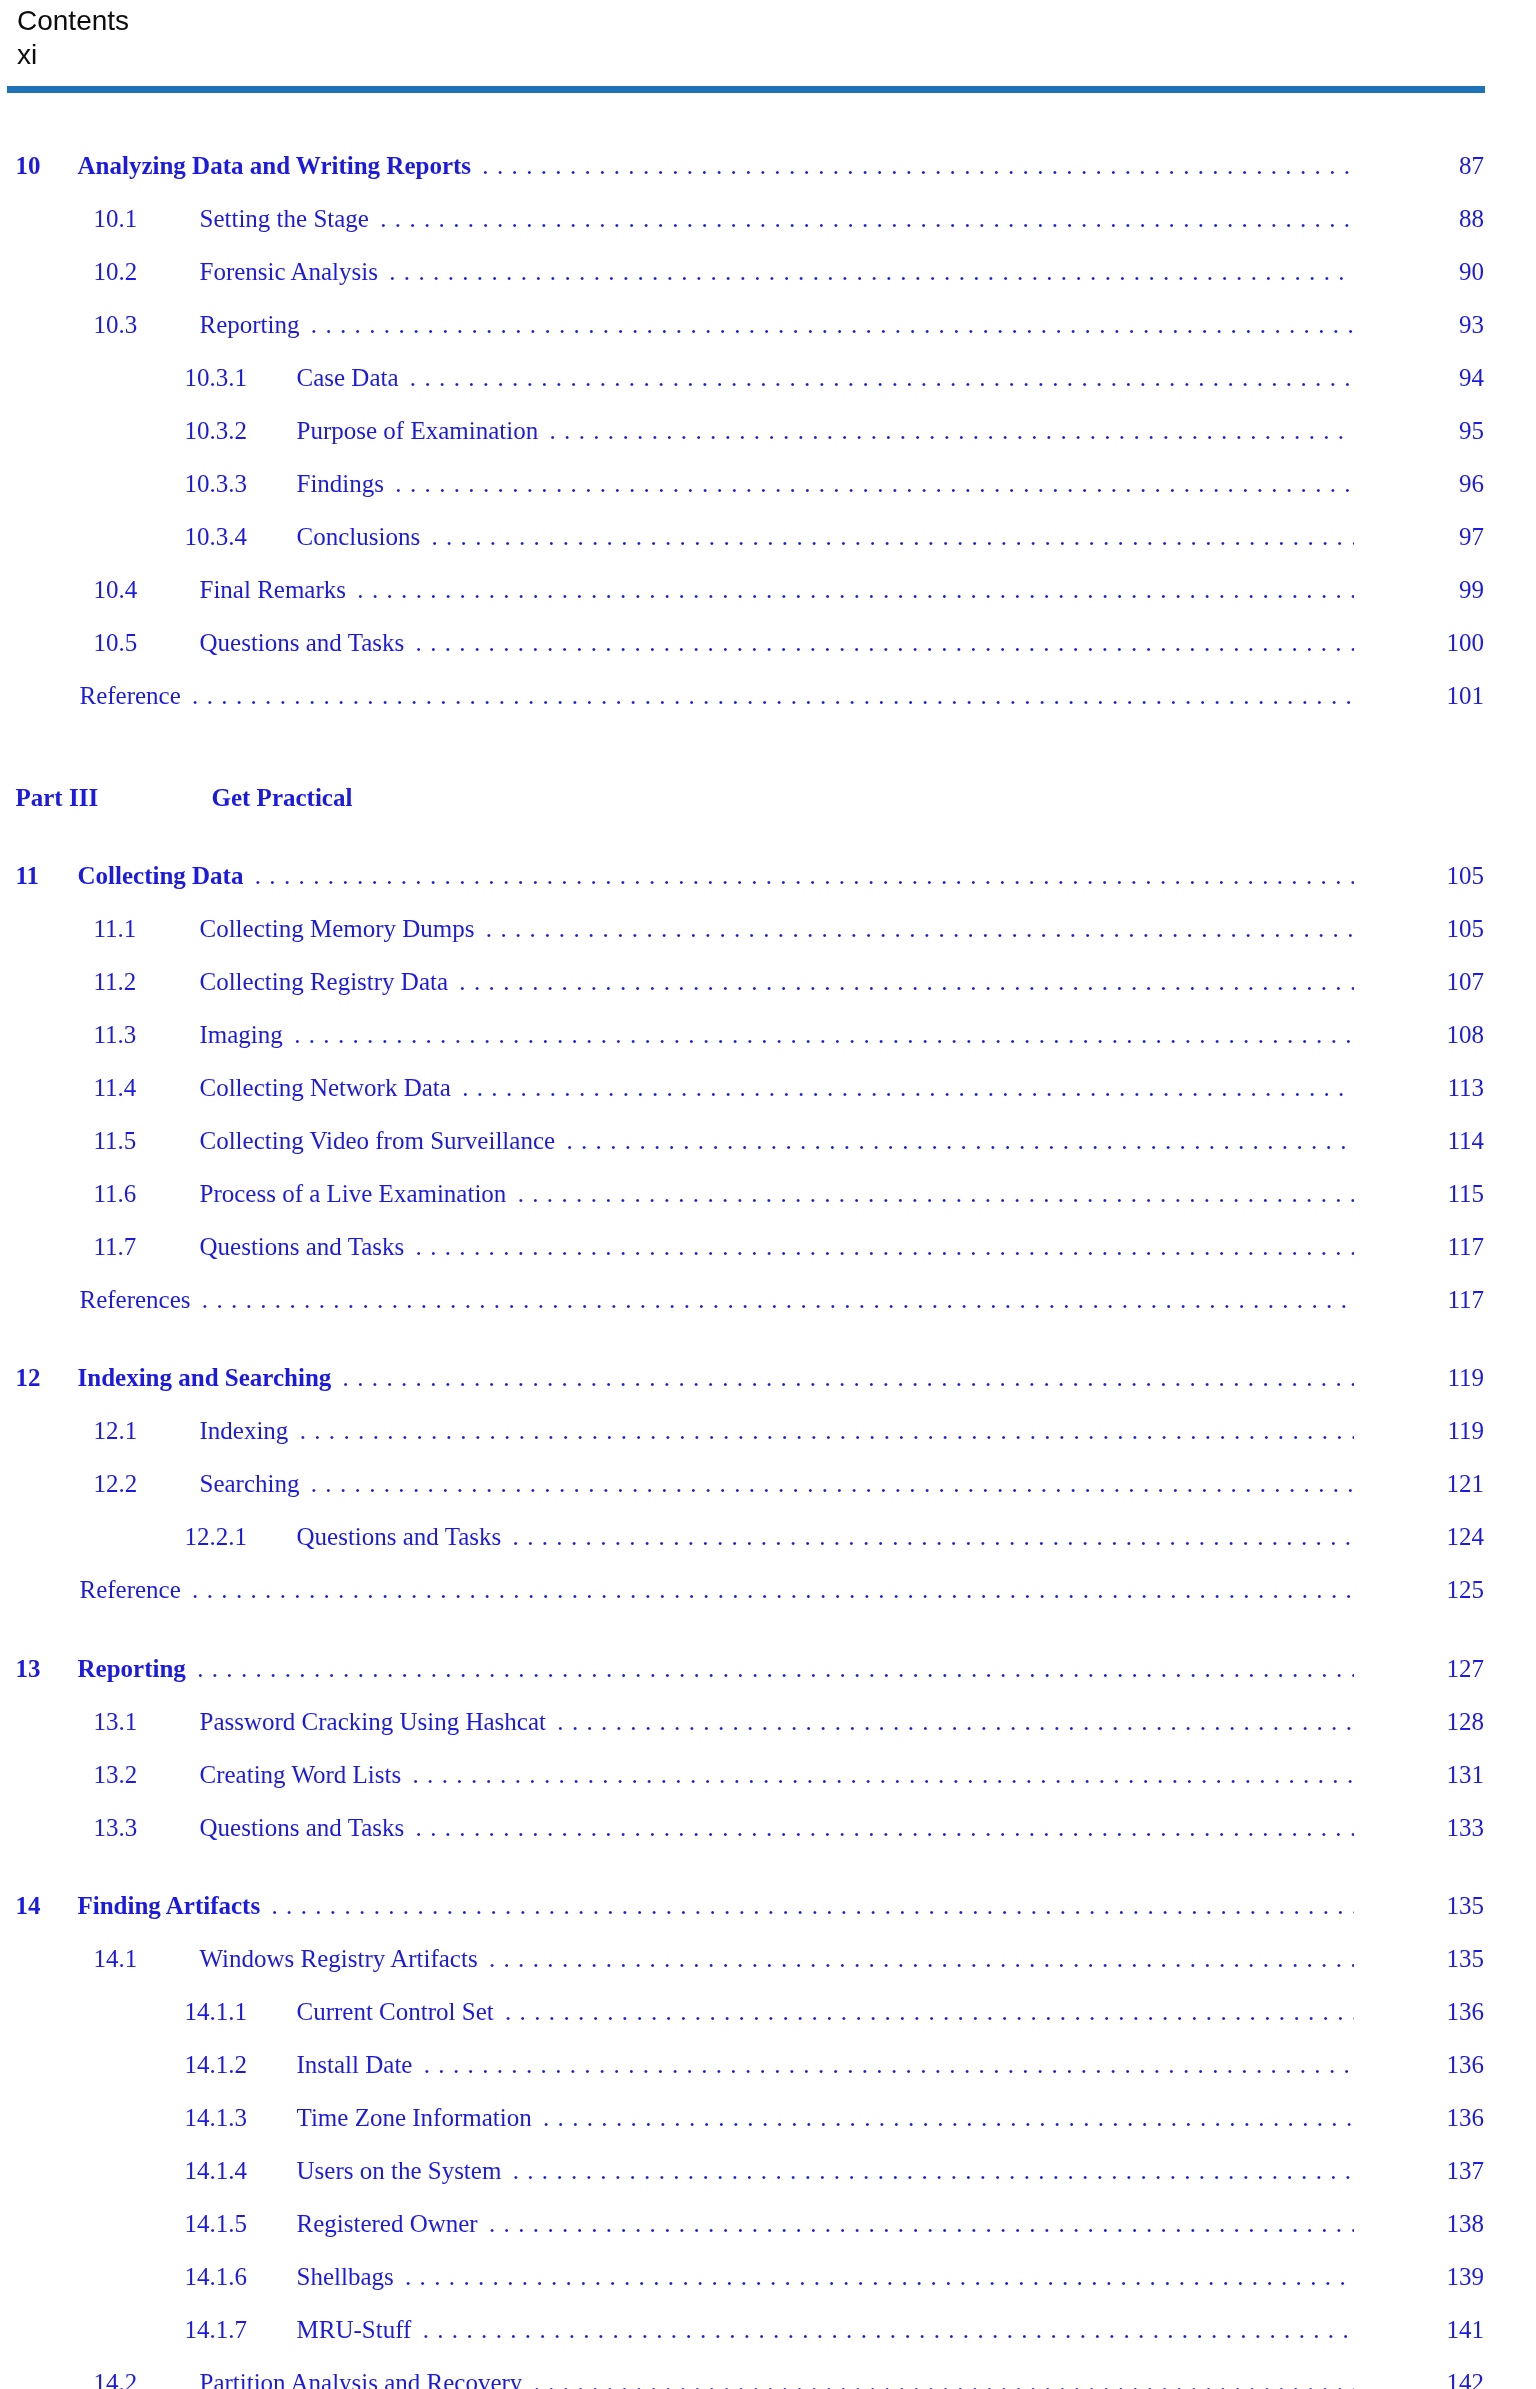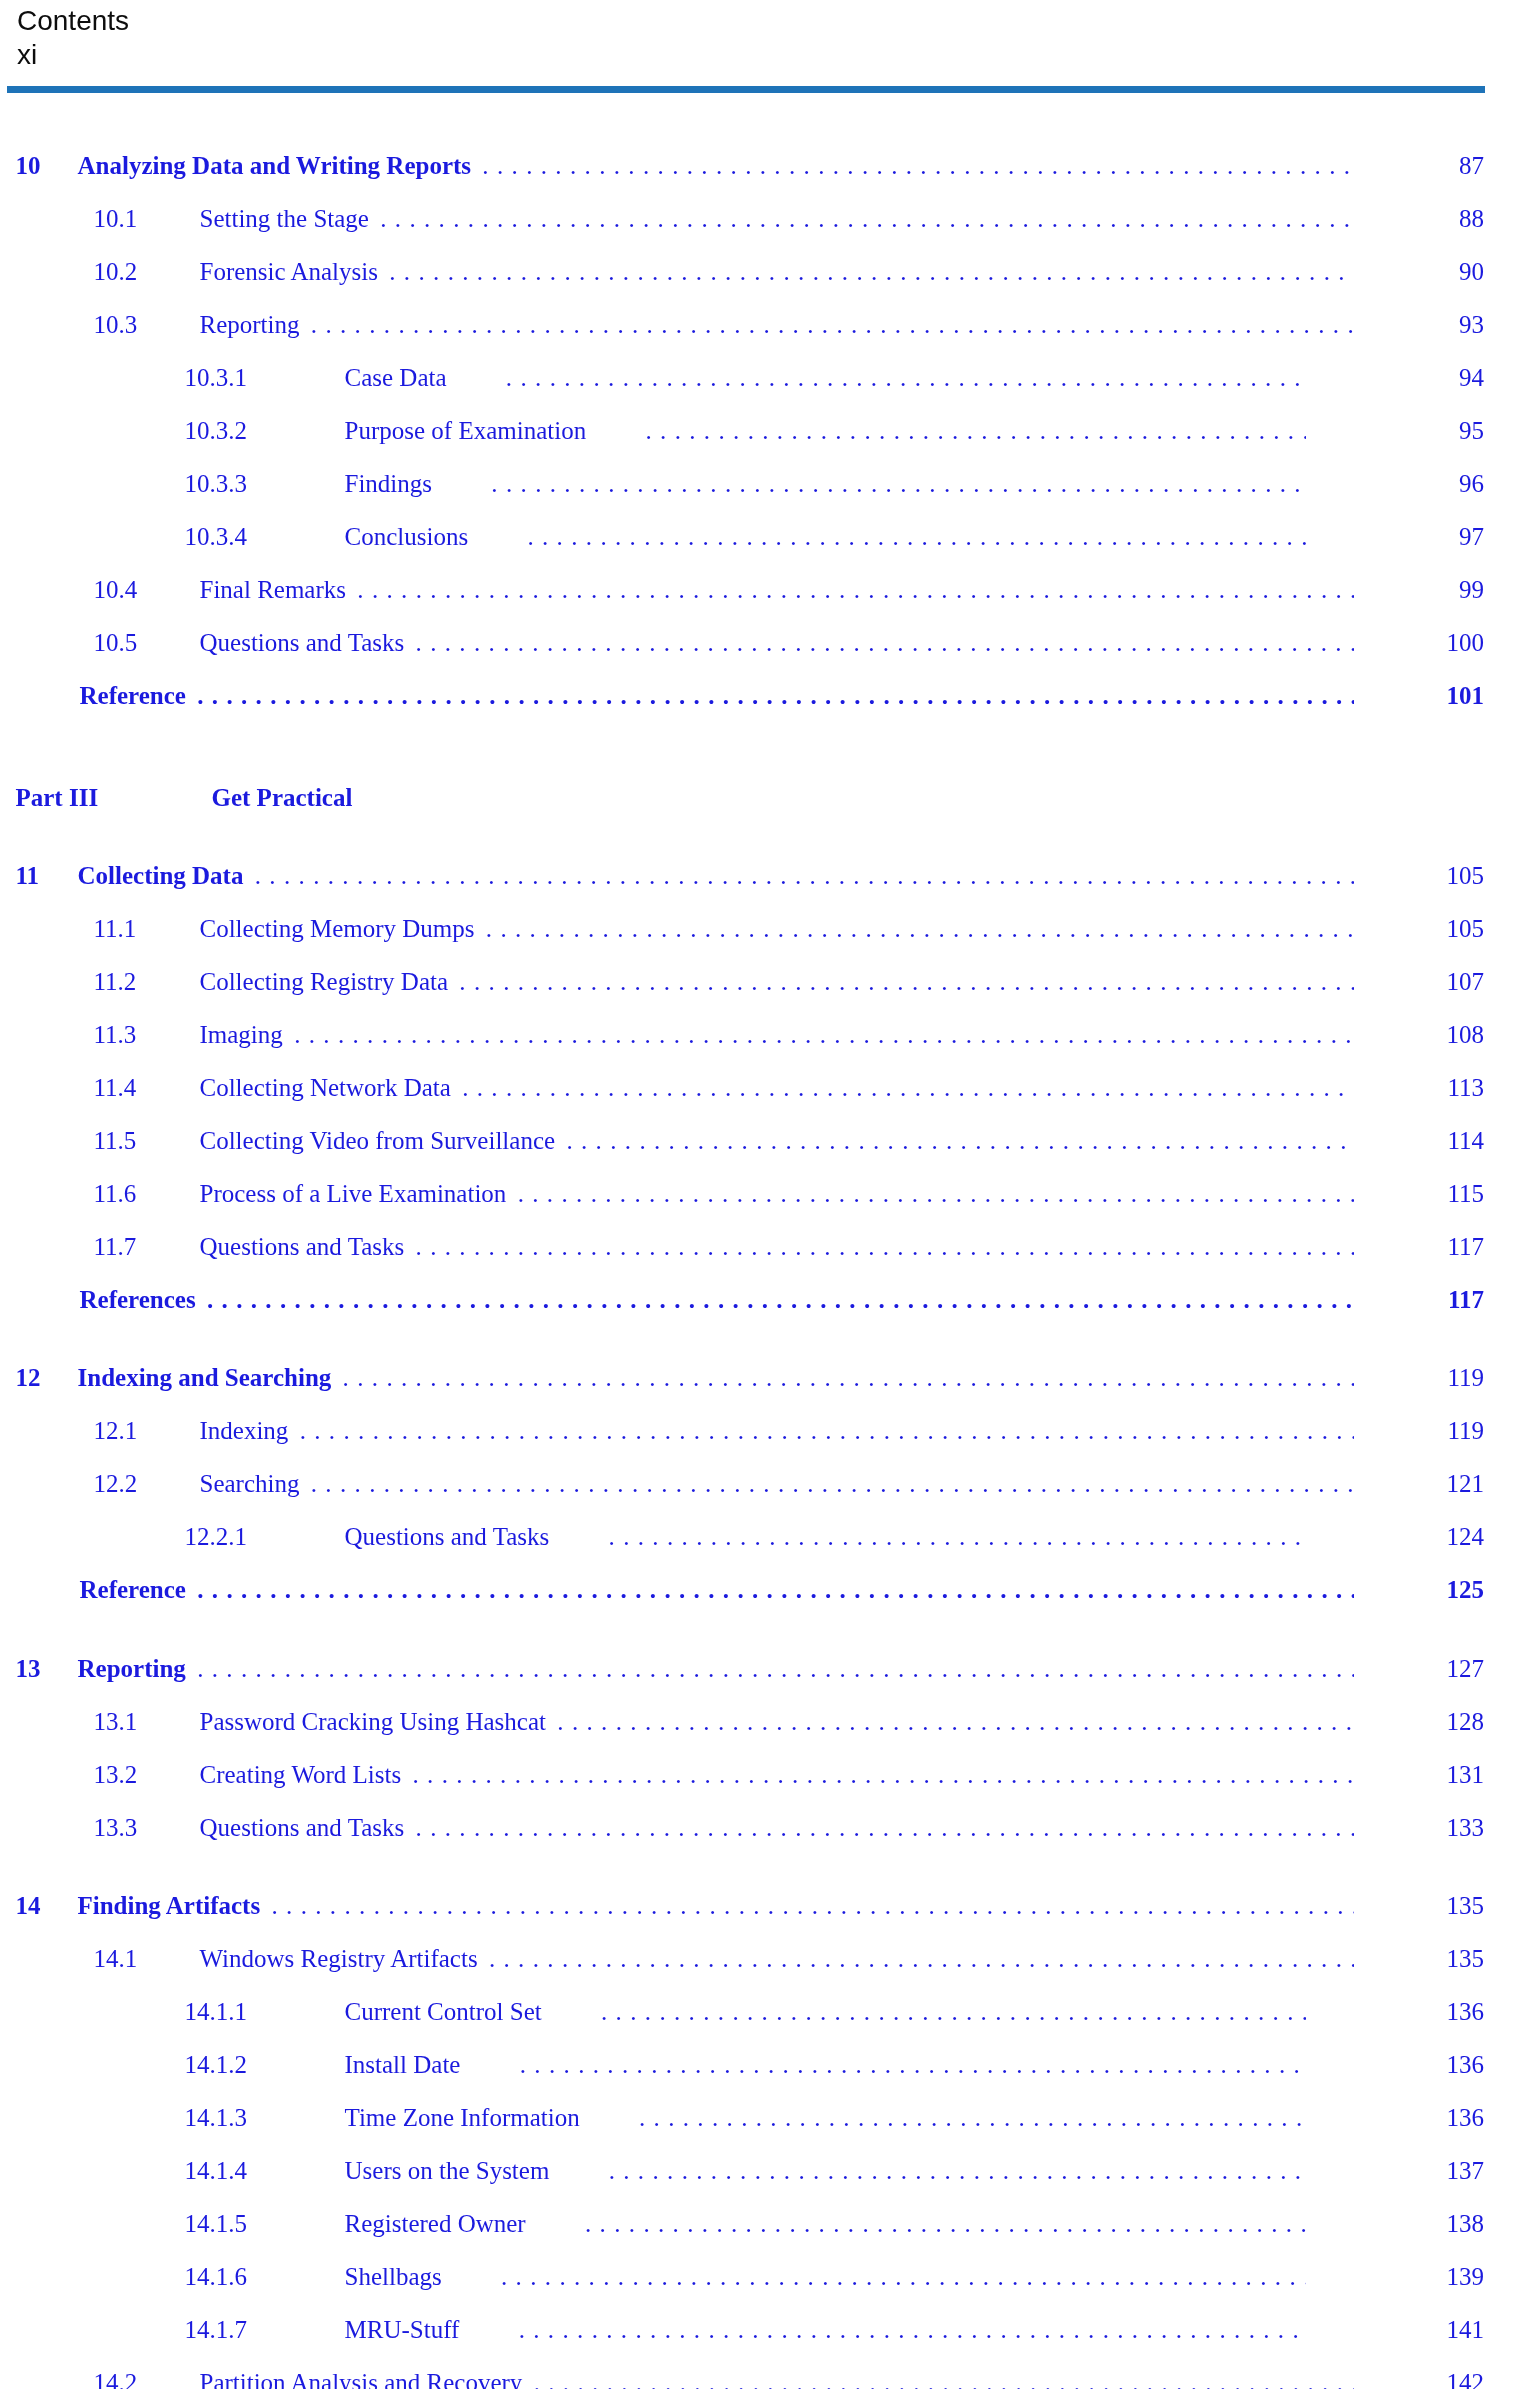--- a/index.html
+++ b/index.html
@@ -31,23 +31,23 @@
   .leader::after{
     word-spacing:2.1px;
     content:". . . . . . . . . . . . . . . . . . . . . . . . . . . . . . . . . . . . . . . . . . . . . . . . . . . . . . . . . . . . . . . . . . . . . . . . . . . . . . . . . . . . . . . . . . . . . . . . . . . .";
   }
   .pg{flex:0 0 auto;width:106px;text-align:right;}
   .lvl-chapter{margin-top:25.4px;}
   .lvl-chapter .num{width:62px;}
   .lvl-chapter .num,.lvl-chapter .title{font-weight:bold;}
   .lvl-section{margin-left:78px;}
   .lvl-section .num{width:106px;}
-  .lvl-subsection{margin-left:169px;gap:48px;}
+  .lvl-subsection{margin-left:169px;}
   .lvl-subsection .num{width:112px;}
-  .lvl-reference{margin-left:64px;font-weight:bold;}
+  .lvl-reference{margin-left:64px;}
   .lvl-part{margin-top:49px;margin-bottom:18.4px;font-weight:bold;}
   .lvl-part .num{width:196px;}
 </style>
 </head>
 <body style="--blue: #1b1ade; --rule: #1e73b8; --ink: #0d0d0d;">
 
 <header>
   <div class="running-head">
     <span>Contents</span>
     <span>xi</span>

